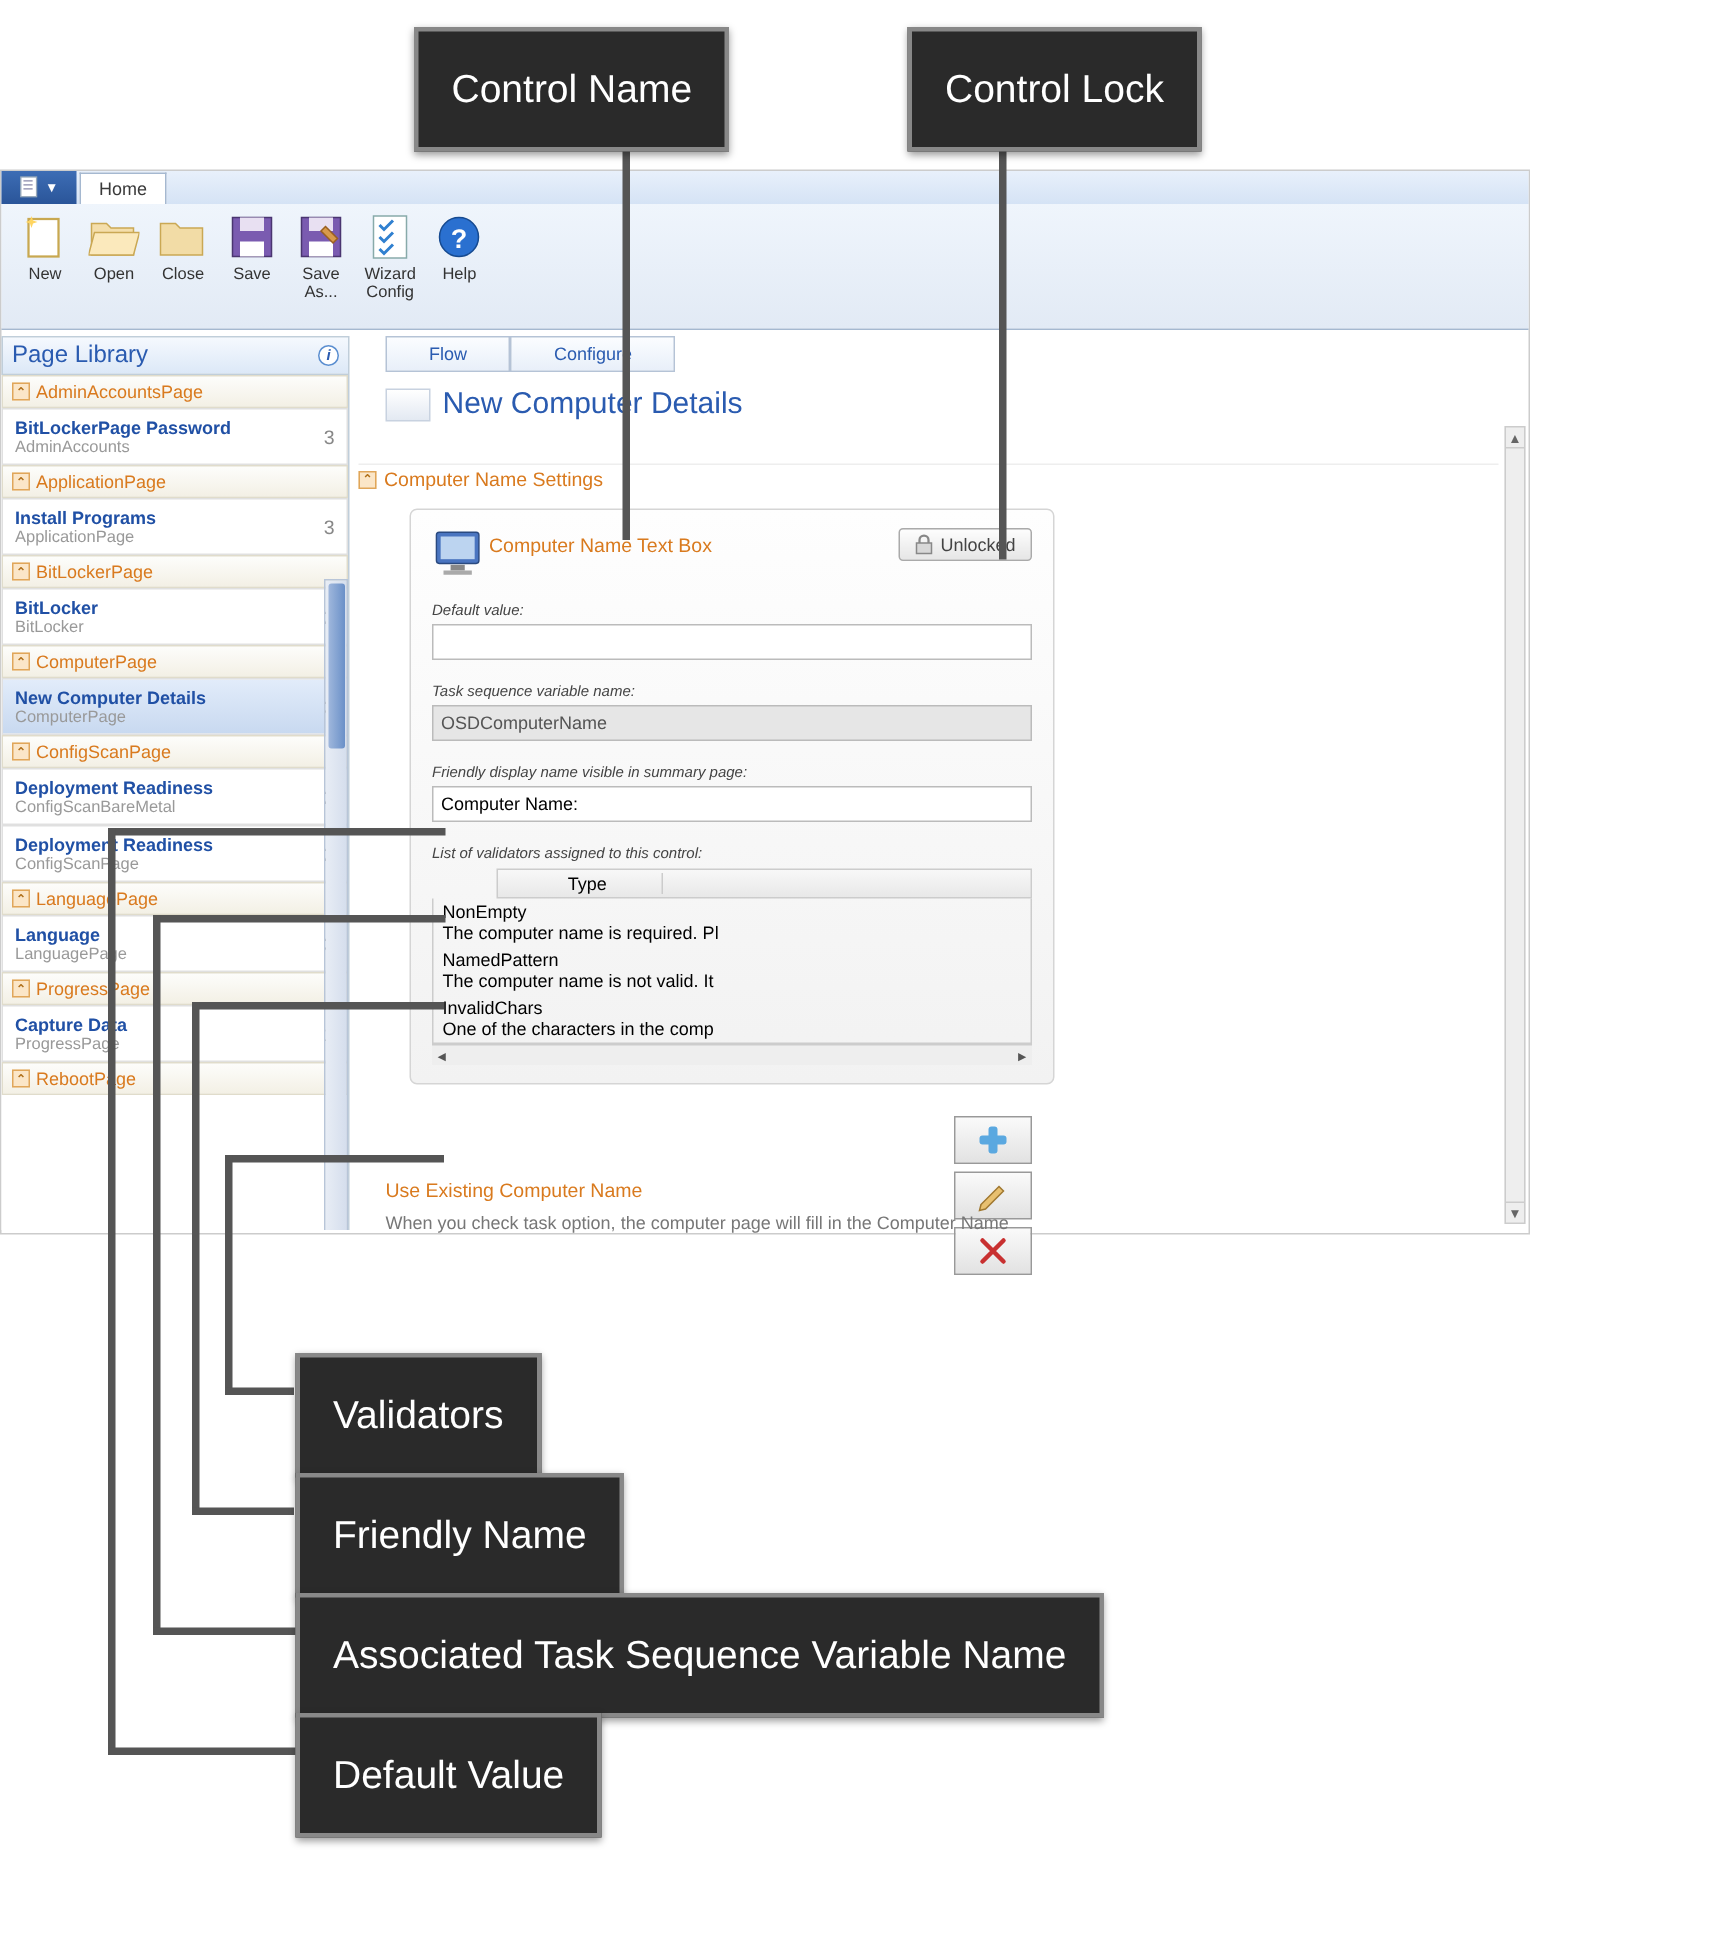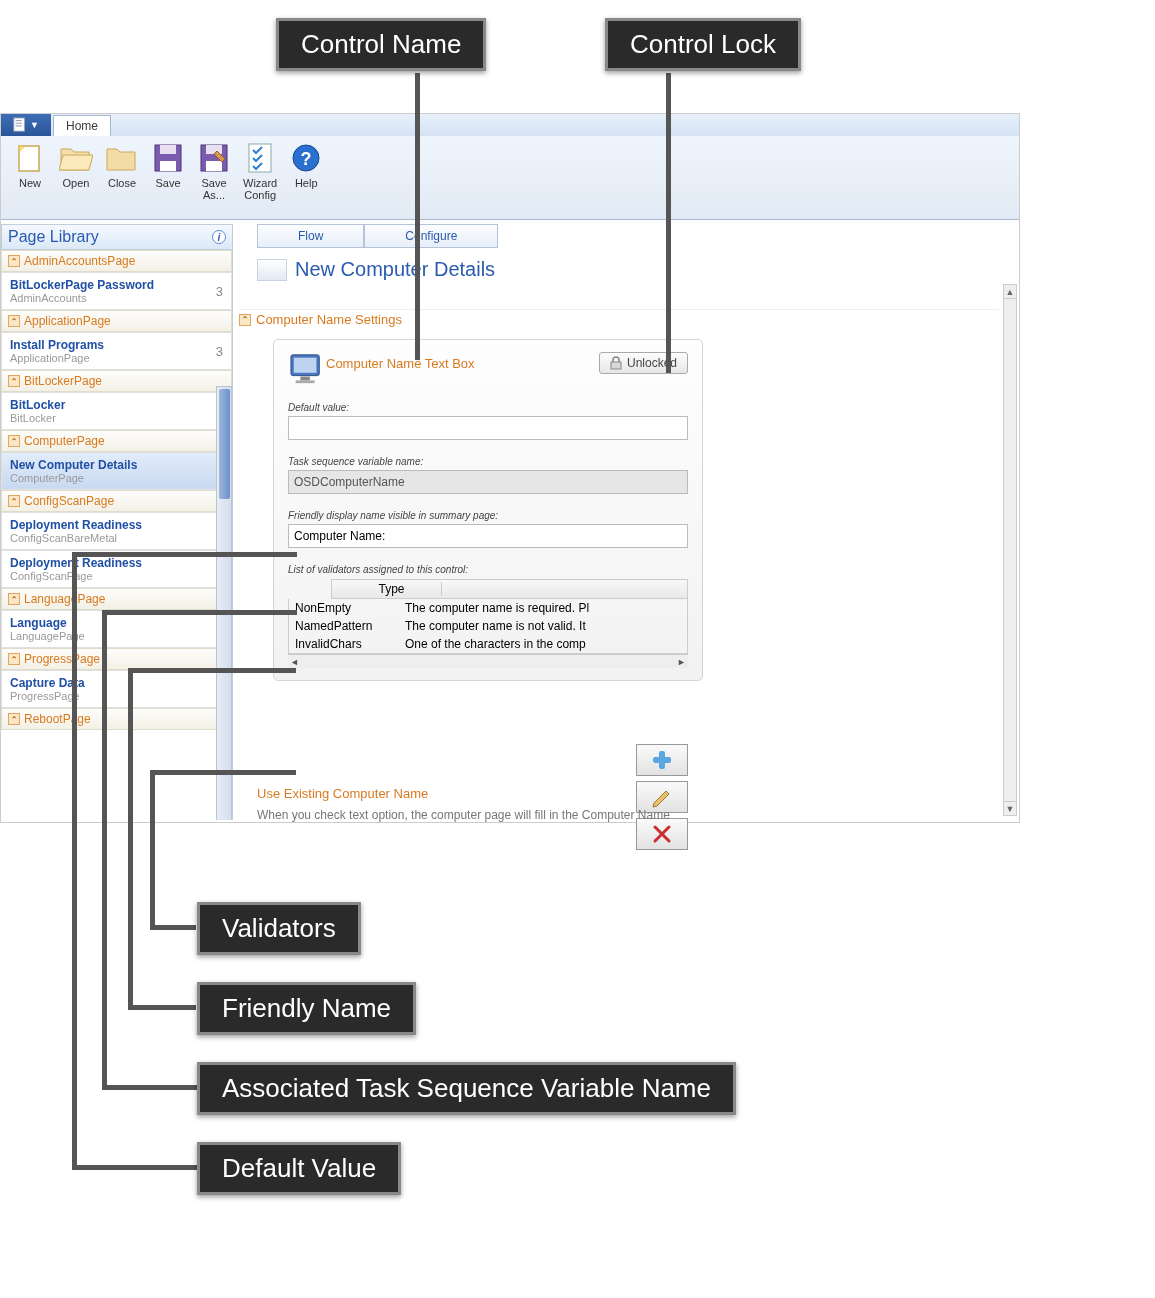--- a/index.html
+++ b/index.html
@@ -1,18 +1,18 @@
 <!DOCTYPE html>
 <html><head>
   <meta charset="utf-8">
   <style>
     * { box-sizing: border-box; margin: 0; padding: 0; }
     body { font-family: "Segoe UI", Tahoma, sans-serif; font-size: 12px; background: #fff; width: 1155px; height: 1298px; position: relative; }
     
-    .callout { position: absolute; background: #2a2a2a; border: 3px solid #888; color: #fff; font-size: 26px; padding: 8px 22px; z-index: 100; box-shadow: 0 2px 5px rgba(0,0,0,0.4); }
+    .callout { position: absolute; background: #2a2a2a; border: 3px solid #888; color: #fff; font-size: 26px; padding: 23px 22px; z-index: 100; box-shadow: 0 2px 5px rgba(0,0,0,0.4); }
     .conn-line { position: absolute; background: #555; z-index: 50; }
 
     .main-window { position: absolute; top: 113px; left: 0; width: 1020px; height: 710px; background: #fff; border: 1px solid #ccc; }
     
     .titlebar { height: 22px; background: linear-gradient(#e8f0fb, #d5e3f5); display: flex; align-items: stretch; }
     .app-btn { width: 50px; background: linear-gradient(#3d6db5, #2a5599); display: flex; align-items: center; justify-content: center; gap: 3px; }
     .app-btn svg { width: 14px; height: 16px; }
     .app-drop { color: #fff; font-size: 9px; }
     .tab-home { background: #fff; padding: 3px 12px; border: 1px solid #a5b8d0; border-bottom: none; font-size: 12px; color: #3a3a3a; margin-left: 2px; align-self: flex-end; }
 
@@ -31,21 +31,21 @@
     .exp-icon { width: 12px; height: 12px; background: #fbe6c8; border: 1px solid #e0a65a; display: flex; align-items: center; justify-content: center; color: #b0701a; font-size: 8px; font-weight: bold; }
     .lib-entry { border: 1px solid #e0e0e0; padding: 5px 8px; display: flex; justify-content: space-between; align-items: center; cursor: pointer; }
     .lib-entry.selected { background: linear-gradient(#e2ecfa, #c8d9f0); }
     .lib-entry-text .t1 { color: #2050a5; font-weight: bold; font-size: 12px; }
     .lib-entry-text .t2 { color: #999; font-size: 11px; }
     .lib-entry .num { color: #888; font-size: 13px; }
     .sidebar-scroll { position: absolute; right: 0; top: 136px; width: 16px; height: 440px; background: linear-gradient(90deg,#e8edf5,#d5deed); border: 1px solid #b8c5d8;}
     .sidebar-thumb { position: absolute; top: 2px; left: 2px; width: 11px; height: 110px; background: linear-gradient(90deg,#9fb7dc,#6a90c8); border-radius: 2px;}
 
     .mid-tabs { position: absolute; top: 110px; left: 256px; display: flex; }
-    .mid-tab { border: 1px solid #b5c3d6; padding: 4px 40px; font-size: 12px; color: #2a5bb0; background: linear-gradient(#fbfdff,#e8eff9); }
+    .mid-tab { border: 1px solid #b5c3d6; padding: 4px 28px; font-size: 12px; color: #2a5bb0; background: linear-gradient(#fbfdff,#e8eff9); }
 
     .page-title-block { position: absolute; top: 144px; left: 256px; display: flex; align-items: center; gap: 8px; }
     .pt-icon { width: 30px; height: 22px; background: linear-gradient(#fff,#e3e9f2); border: 1px solid #c8d2e0; }
     .page-title-block span { color: #2a5bb0; font-size: 20px; }
 
     .section-header { position: absolute; top: 195px; left: 238px; display: flex; align-items: center; gap: 5px; border-top:1px solid #eee; width: 760px; padding-top: 2px;}
     .section-header span { color: #d97a1e; font-size: 13px; }
 
     .control-panel { position: absolute; top: 225px; left: 272px; width: 430px; background: linear-gradient(#fefefe, #f2f2f2); border: 1px solid #d5d5d5; border-radius: 5px; padding: 12px 14px; }
     .cp-row1 { display: flex; align-items: flex-start; }
@@ -53,21 +53,21 @@
     .cp-title-row { display: flex; justify-content: space-between; align-items: center; flex: 1; }
     .cp-title { color: #d97a1e; font-size: 13px; }
     .lock-btn { background: linear-gradient(#fdfdfd,#e6e6e6); border: 1px solid #aaa; border-radius: 3px; padding: 3px 10px; display: flex; align-items: center; gap: 5px; font-size: 12px; color: #444; }
     .cp-desc { color: #555; font-size: 12px; margin: 6px 0 0 48px; line-height: 1.35; }
     .field-label { color: #444; font-size: 10px; margin-top: 16px; font-style: italic; }
     .text-input { width: 100%; height: 24px; background: #fff; border: 1px solid #bbb; margin-top: 3px; padding: 2px 5px; font-size: 12px; }
     .text-input.readonly { background: #e6e6e6; color: #555; }
     .table-header-row { display: flex; margin-top: 4px; background: linear-gradient(#f8f8f8,#e8e8e8); border: 1px solid #ccc; height: 20px; align-items: center; margin-left: 43px; }
     .th-type { width: 110px; padding-left: 10px; border-right: 1px solid #ccc; text-align: center; font-size: 12px; }
     .val-list { border: 1px solid #ccc; border-top: none; }
-    .val-row { display: flex; padding: 2px 0 2px 0px; font-size: 12px; }
+    .val-row { display: flex; padding: 2px 0 2px 0px; font-size: 12px; flex-direction: column; }
     .vr-type { width: 110px; padding-left: 6px; }
     .vr-msg { flex: 1; padding-left: 6px; white-space: nowrap; overflow: hidden; }
     .val-scroll { height: 14px; background: #eee; border-top: 1px solid #ccc; display: flex; justify-content: space-between; padding: 0 2px; align-items: center;}
     .val-scroll span { font-size: 9px; color: #555;}
     .val-buttons { position: absolute; right: 14px; top: 404px; display: flex; flex-direction: column; gap: 5px; }
     .val-btn { width: 52px; height: 32px; background: linear-gradient(#fafafa,#e2e2e2); border: 1px solid #999; display: flex; align-items: center; justify-content: center; }
 
     .use-existing { position: absolute; top: 672px; left: 256px; color: #d97a1e; font-size: 13px;}
     .use-existing-desc { position: absolute; top: 694px; left: 256px; color: #777; font-size: 12px;}
     .big-scroll { position: absolute; right: 2px; top: 170px; width: 14px; height: 532px; background: #eee; border: 1px solid #ccc;}
@@ -356,21 +356,21 @@
         </div>
       <div class="val-btn">
           <svg width="20" height="20" viewBox="0 0 20 20">
             <path d="M3 3 L17 17 M17 3 L3 17" stroke="#c83030" stroke-width="3" stroke-linecap="round"></path>
           </svg>
         </div>
     </div>
   </div>
 
   <div class="use-existing">Use Existing Computer Name</div>
-  <div class="use-existing-desc">When you check text option, the computer page will fill in the Computer Name</div>
+  <div class="use-existing-desc">When you check task option, the computer page will fill in the Computer Name</div>
   <div class="big-scroll">
       <div class="up">▲</div>
       <div class="down">▼</div>
     </div>
 </div>
 
 <div class="callout" style="top:902px; left:197px;">Validators</div>
 <div class="callout" style="top:982px; left:197px;">Friendly Name</div>
 <div class="callout" style="top:1062px; left:197px;">Associated Task Sequence Variable Name</div>
 <div class="callout" style="top:1142px; left:197px;">Default Value</div>

